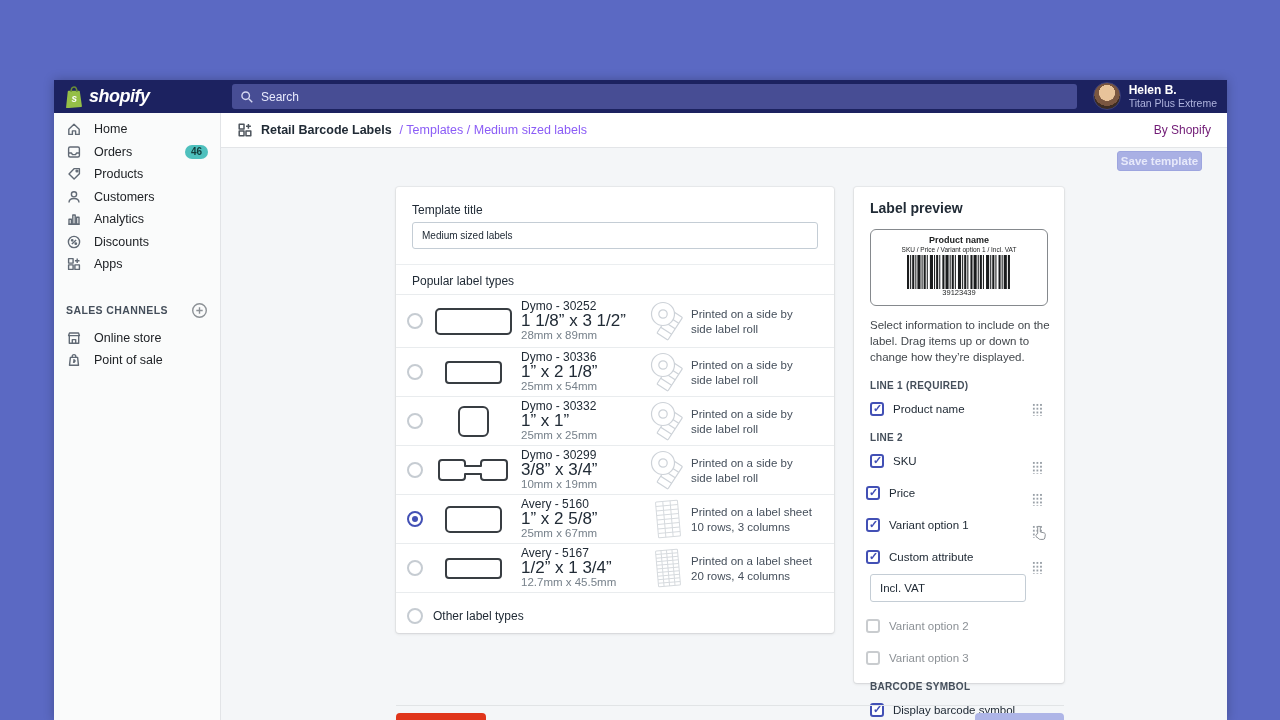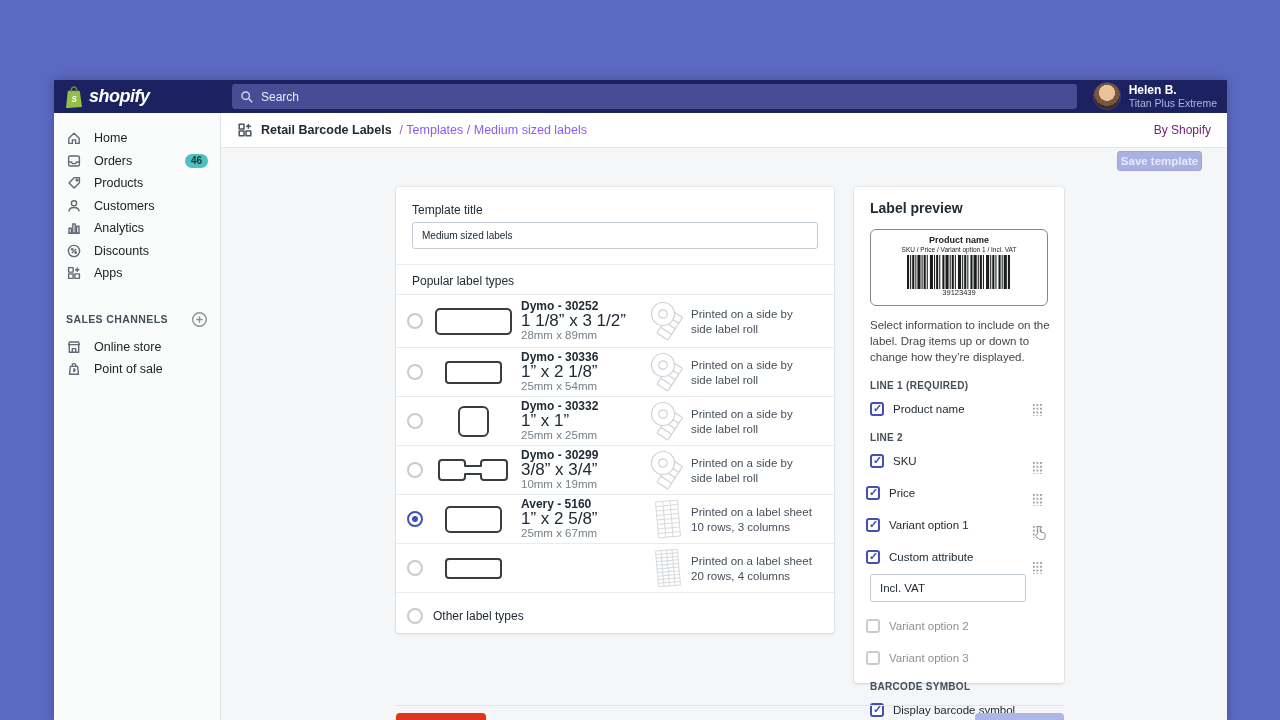--- a/index.html
+++ b/index.html
@@ -13,21 +13,21 @@
   .logo { display:flex; align-items:center; gap:5px; padding:0 10px; width:167px; }
   .logo-word { color:#fff; font-weight:bold; font-size:18px; letter-spacing:-.5px; font-style:italic; }
   .searchbar { position:absolute; left:178px; top:4px; width:845px; height:25px; background:#474d94; border-radius:3px; display:flex; align-items:center; padding:8px 8px; gap:7px; }
   .searchbar span { color:#e8eafd; font-size:12px; }
   .userchip { position:absolute; right:10px; top:2px; display:flex; align-items:center; gap:8px; }
   .avatar { width:28px; height:28px; border-radius:50%; background:radial-gradient(circle at 50% 38%, #e8c39a 0 38%, #7a5640 39% 62%, #3d2c22 63%); border:1px solid #3a3f7a; }
   .user-name { color:#fff; font-size:12px; font-weight:bold; line-height:14px; }
   .user-store { color:#aeb3dd; font-size:10.5px; line-height:12px; }
 
   
-  .sidebar { position:absolute; left:0; top:33px; width:167px; height:607px; background:#fafbfb; border-right:1px solid #e2e4e7; padding-top:14px; }
+  .sidebar { position:absolute; left:0; top:33px; width:167px; height:607px; background:#fafbfb; border-right:1px solid #e2e4e7; padding-top:5px; }
   .nav-item { display:flex; align-items:center; gap:12px; height:22.5px; padding:0 12px; cursor:pointer; }
   .nav-item .lbl { font-size:12.5px; color:#202327; }
   .nav-item svg { flex:0 0 16px; }
   .badge { margin-left:auto; background:#4ec0bd; color:#123c3b; font-size:10px; font-weight:bold; border-radius:9px; padding:1.5px 6px; }
   .sc-head { display:flex; align-items:center; margin:26px 12px 8px 12px; }
   .sc-head .lbl { font-size:10.5px; font-weight:bold; letter-spacing:.4px; color:#454f5b; }
   .sc-head svg { margin-left:auto; }
 
   
   .main-col { position:absolute; left:167px; top:33px; width:1006px; height:607px; display:flex; flex-direction:column; }
@@ -56,21 +56,21 @@
   .radio.on { border-color:#4250b5; }
   .radio.on::after { content:""; position:absolute; left:3px; top:3px; width:6px; height:6px; border-radius:50%; background:#4250b5; }
   .shapebox { position:absolute; left:37px; width:80px; height:100%; display:flex; align-items:center; justify-content:center; }
   .shape { border:2px solid #383d42; background:#fff; }
   .s1 { width:77px; height:27px; border-radius:5px; }
   .s2 { width:57px; height:23px; border-radius:4px; }
   .s3 { width:31px; height:31px; border-radius:6px; }
   .s5 { width:57px; height:27px; border-radius:5px; }
   .s6 { width:57px; height:21px; border-radius:4px; }
   .ltinfo { position:absolute; left:125px; width:128px; top:50%; transform:translateY(-50%); }
-  .ltname { font-size:12px; color:#212b36; line-height:14.5px;font-weight:bold; }
+  .ltname { font-size:12px; color:#212b36; line-height:14.5px; }
   .ltsize { font-size:17px; color:#212b36; line-height:14.5px; }
   .ltmm { font-size:11.5px; color:#76808a; line-height:14.5px; }
   .lticon { position:absolute; left:250px; top:50%; transform:translateY(-50%); width:44px; display:flex; justify-content:center; }
   .ltdesc { position:absolute; left:295px; width:135px; top:50%; transform:translateY(-50%); font-size:11.5px; color:#454f5b; line-height:14.5px; }
   .other-label { position:absolute; left:37px; top:50%; transform:translateY(-50%); font-size:12px; color:#212b36; }
 
   
   .pv-title { margin:13px 16px 13px; font-size:14px; font-weight:bold; color:#212b36; }
   .pv-box { margin:0 16px; width:178px; height:77px; border:1px solid #85898d; border-radius:6px; text-align:center; padding-top:5px; background:#fff; }
   .pv-pn { font-size:9px; font-weight:bold; color:#1a1c1d; }
@@ -379,20 +379,25 @@
             <div>Printed on a label sheet</div>
             <div>10 rows, 3 columns</div>
           </div>
         </div>
 
         <div class="ltrow">
           <span class="radio"></span>
           <span class="shapebox">
               <span class="shape s6"></span>
             </span>
+          <div class="ltinfo">
+            <div class="ltname">Avery - 5167</div>
+            <div class="ltsize">1/2” x 1 3/4”</div>
+            <div class="ltmm">12.7mm x 45.5mm</div>
+          </div>
           <span class="lticon">
             <svg width="36" height="46" viewBox="0 0 36 46" fill="#fff" stroke="#d6dade" stroke-width="1">
               <g transform="rotate(-5 18 23)">
                   <rect x="7" y="5" width="22" height="36" rx="1"></rect>
               <line x1="12.5" y1="5" x2="12.5" y2="41"></line>
                   <line x1="18" y1="5" x2="18" y2="41"></line>
                   <line x1="23.5" y1="5" x2="23.5" y2="41"></line>
               <line x1="7" y1="8.6" x2="29" y2="8.6"></line>
                   <line x1="7" y1="12.2" x2="29" y2="12.2"></line>
                   <line x1="7" y1="15.8" x2="29" y2="15.8"></line>

